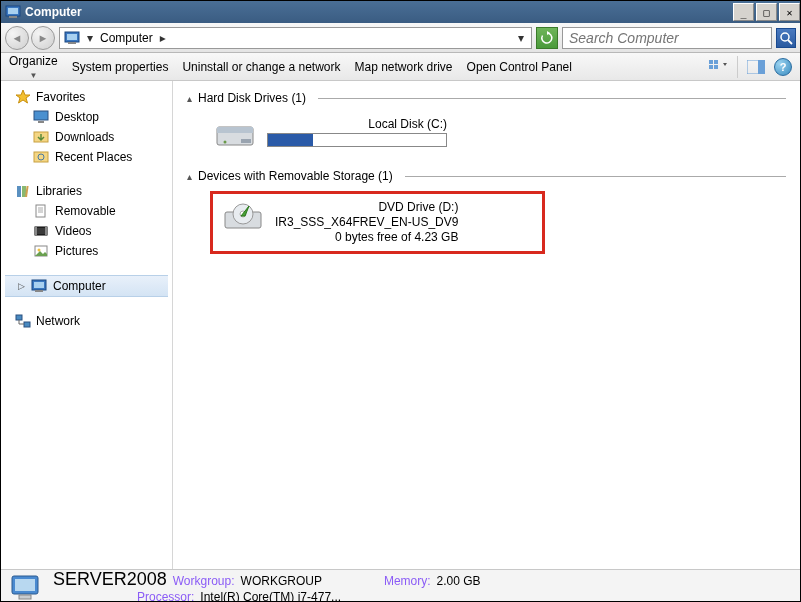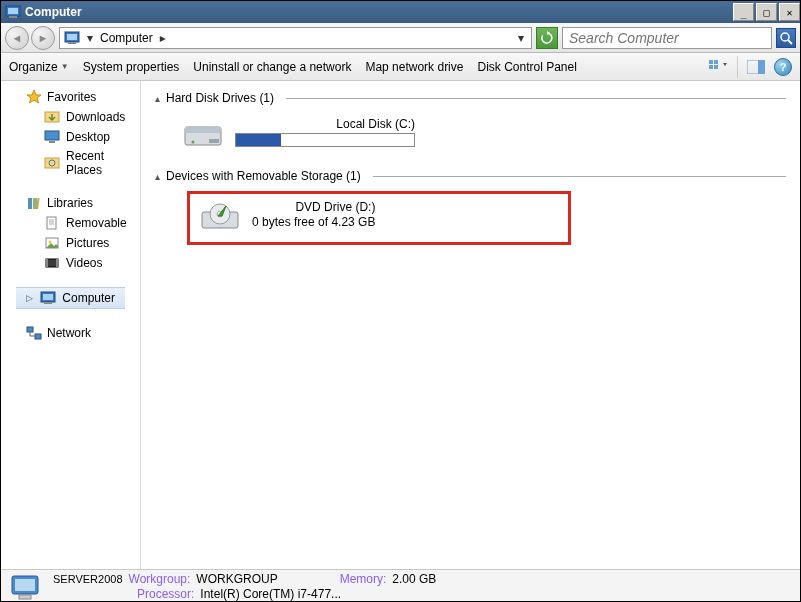--- a/index.html
+++ b/index.html
@@ -27,51 +27,51 @@
   .addr-dd { width:12px; text-align:center; color:#333;}
   .refreshbtn { width: 22px; height: 22px; background: linear-gradient(#6fb55a,#4a9a3a); border:1px solid #3a7a2a; display:flex;align-items:center;justify-content:center;color:#fff;font-size:12px;}
   .searchbox { width: 210px; height: 22px; background:#fff; border:1px solid #999; display:flex; align-items:center; padding:0 2px; }
   .searchbox input { flex:1; border:none; outline:none; font-size:14px; color:#14532d; font-style: italic; padding:0 4px;}
   .searchbtn { width:20px; height:20px; background: linear-gradient(#4a7ac0,#2a5aa0); border:1px solid #1a4a90; display:flex;align-items:center;justify-content:center;}
 
   .toolbar {
     height: 28px; background: linear-gradient(#f8f8f8, #e8e8e8);
     border-bottom: 1px solid #c8c8c8; display:flex; align-items:center; padding: 0 8px; gap: 14px;
   }
-  .toolbar .item { font-size:12px; color:#000; display:flex;align-items:center;gap:3px; }
+  .toolbar .item { font-size:12px; color:#000; display:flex;align-items:center;gap:3px;flex-direction:column; }
   .toolbar .spacer { flex:1; }
   .viewbtns { display:flex; gap:6px; align-items:center;}
   .iconbtn { width:24px; height:22px; border:1px solid transparent; display:flex;align-items:center;justify-content:center;}
   .helpbtn { width:18px;height:18px;border-radius:50%;background:radial-gradient(circle at 30% 30%, #9bd3f0, #3a8cc0);border:1px solid #2a6ca0;color:#fff;font-weight:bold;font-size:11px;display:flex;align-items:center;justify-content:center;}
 
   .body { display:flex; height: 488px; }
-  .sidebar { width: 140px; border-right: 1px solid #d6d6d6; background:#fff; padding: 6px 15px; overflow:hidden;}
+  .sidebar { width: 172px; border-right: 1px solid #d6d6d6; background:#fff; padding: 6px 4px; overflow:hidden;text-align:right;}
   .nav-group { margin-bottom: 14px; }
   .nav-header { display:flex; align-items:center; gap:5px; padding: 2px 10px; font-size:12px; }
   .nav-item { display:flex; align-items:center; gap:6px; padding: 2px 10px 2px 28px; font-size:12px; }
   .nav-item.selected { background: linear-gradient(#e8f0fa, #d4e4f4); border-top:1px solid #b8d0e8; border-bottom:1px solid #b8d0e8; }
   .arrow { width:10px; color:#555; font-size:9px; }
 
   .content { flex:1; padding: 6px 14px; overflow:auto; position: relative;}
   .section-header { display:flex; align-items:center; gap:6px; font-size:12px; margin: 4px 0 8px 0;}
   .section-line { flex:1; height:1px; background:#aaa; margin-left:6px;}
   .caret { color:#555; font-size:10px;}
 
   .drive-item { display:flex; gap:10px; padding:4px 6px; margin-left: 20px; align-items:flex-start;}
   .drive-icon { width:44px; height:36px; flex-shrink:0; display:flex;align-items:center;justify-content:center;}
   .drive-details { font-size:12px; line-height:1.25;text-align:right; }
   .capacity-bar { width: 180px; height: 14px; border:1px solid #888; background:#fff; margin:1px 0; position:relative; }
   .capacity-fill { height:100%; background:#2a5aa8;}
-  .highlight-box { border: 3px solid #d8291e; padding: 2px; position: relative; margin-left: 32px; width: 384px;}
+  .highlight-box { border: 3px solid #d8291e; padding: 2px; position: relative; margin-left: 23px; width: 335px;}
 
   .statusbar { height: 34px; border-top:1px solid #c8c8c8; background:#f4f4f4; display:flex; align-items:center; padding: 2px 8px; gap:8px;}
   .status-icon { width:36px; height:30px; display:flex;align-items:center;justify-content:center;}
   .status-text { font-size:12px; line-height:1.2;}
   .status-label { color:#8b5cf6;}
-  .status-name { font-weight:normal; font-size:11px;}
+  .status-name { font-weight:normal; font-size:18px;}
 
   .ico { width:16px; height:16px; display:inline-block; }
   svg { display:block; }
   .divider { width:1px; height:22px; background:#ccc;}
 </style>
 </head>
 <body>
 
 <div class="titlebar">
   <div class="left">
@@ -128,21 +128,21 @@
 </div>
 
 <div class="toolbar">
   <div class="item">
       <span>Organize</span> 
       <span style="font-size:8px;color:#555;">▼</span>
     </div>
   <div class="item">System properties</div>
   <div class="item">Uninstall or change a network</div>
   <div class="item">Map network drive</div>
-  <div class="item">Disk Control Panel</div>
+  <div class="item">Open Control Panel</div>
   <div class="spacer"></div>
   <div class="viewbtns">
     <div class="iconbtn">
       <svg width="20" height="16">
           <rect x="0" y="1" width="4" height="4" fill="#6aa0d8"></rect>
           <rect x="5" y="1" width="4" height="4" fill="#6aa0d8"></rect>
           <rect x="0" y="6" width="4" height="4" fill="#6aa0d8"></rect>
           <rect x="5" y="6" width="4" height="4" fill="#6aa0d8"></rect>
           <path d="M14 4 L18 4 L16 7 Z" fill="#555"></path>
         </svg>
@@ -165,34 +165,34 @@
         <span class="ico">
             <svg width="16" height="16">
               <path d="M8 1 L10 6 L15 6 L11 9 L12.5 14 L8 11 L3.5 14 L5 9 L1 6 L6 6 Z" fill="#f4c030" stroke="#c89010"></path>
             </svg>
           </span>
         <span>Favorites</span>
       </div>
       <div class="nav-item">
           <span class="ico">
             <svg width="16" height="16">
+              <rect x="1" y="2" width="14" height="9" fill="#4a90d0" stroke="#2a5080"></rect>
+              <rect x="5" y="12" width="6" height="2" fill="#888"></rect>
+            </svg>
+          </span>
+          <span>Desktop</span>
+        </div>
+      <div class="nav-item">
+          <span class="ico">
+            <svg width="16" height="16">
               <rect x="1" y="3" width="14" height="10" fill="#f4d684" stroke="#c8a040"></rect>
               <path d="M8 5 L8 10 M5 8 L8 11 L11 8" fill="none" stroke="#5a8a3a" stroke-width="1.5"></path>
             </svg>
           </span>
           <span>Downloads</span>
-        </div>
-      <div class="nav-item">
-          <span class="ico">
-            <svg width="16" height="16">
-              <rect x="1" y="2" width="14" height="9" fill="#4a90d0" stroke="#2a5080"></rect>
-              <rect x="5" y="12" width="6" height="2" fill="#888"></rect>
-            </svg>
-          </span>
-          <span>Desktop</span>
         </div>
       <div class="nav-item">
           <span class="ico">
             <svg width="16" height="16">
               <rect x="1" y="3" width="14" height="10" fill="#f4d684" stroke="#c8a040"></rect>
               <circle cx="8" cy="8" r="3" fill="none" stroke="#4a7aa0"></circle>
             </svg>
           </span>
           <span>Recent Places</span>
         </div>
@@ -216,36 +216,36 @@
               <line x1="5" y1="5" x2="10" y2="5" stroke="#aaa"></line>
               <line x1="5" y1="7" x2="10" y2="7" stroke="#aaa"></line>
               <line x1="5" y1="9" x2="10" y2="9" stroke="#aaa"></line>
             </svg>
           </span>
           <span>Removable</span>
         </div>
       <div class="nav-item">
           <span class="ico">
             <svg width="16" height="16">
+              <rect x="2" y="4" width="12" height="8" fill="#3a3a3a" stroke="#000"></rect>
+              <rect x="2" y="4" width="2" height="8" fill="#888"></rect>
+              <rect x="12" y="4" width="2" height="8" fill="#888"></rect>
+            </svg>
+          </span>
+          <span>Videos</span>
+        </div>
+      <div class="nav-item">
+          <span class="ico">
+            <svg width="16" height="16">
               <rect x="2" y="3" width="12" height="10" fill="#fff" stroke="#888"></rect>
               <circle cx="6" cy="7" r="1.5" fill="#f0c040"></circle>
               <path d="M2 13 L7 8 L10 11 L12 9 L14 11 L14 13 Z" fill="#6aa050"></path>
             </svg>
           </span>
           <span>Pictures</span>
-        </div>
-      <div class="nav-item">
-          <span class="ico">
-            <svg width="16" height="16">
-              <rect x="2" y="4" width="12" height="8" fill="#3a3a3a" stroke="#000"></rect>
-              <rect x="2" y="4" width="2" height="8" fill="#888"></rect>
-              <rect x="12" y="4" width="2" height="8" fill="#888"></rect>
-            </svg>
-          </span>
-          <span>Videos</span>
         </div>
     </div>
 
     <div class="nav-group">
       <div class="nav-item selected" style="padding-left:10px;">
         <span class="arrow">▷</span>
         <span class="ico">
             <svg width="16" height="16">
               <rect x="1" y="2" width="14" height="10" fill="#3a77c0" stroke="#1a4780"></rect>
               <rect x="3" y="4" width="10" height="6" fill="#a8d0f0"></rect>
@@ -304,20 +304,21 @@
         <div class="drive-icon">
           <svg width="44" height="36">
               <rect x="4" y="12" width="36" height="16" rx="2" fill="#d8dce0" stroke="#888"></rect>
               <circle cx="22" cy="14" r="10" fill="#e8ecf0" stroke="#999"></circle>
               <circle cx="22" cy="14" r="3" fill="#fff" stroke="#aaa"></circle>
               <path d="M28 6 L20 16 L24 16 Z" fill="#4aa03a" stroke="#2a7a1a"></path>
             </svg>
         </div>
         <div class="drive-details">
           <div>DVD Drive (D:)</div>
+          <div>IR3_SSS_X64FREV_EN-US_DV9</div>
           <div>0 bytes free of 4.23 GB</div>
         </div>
       </div>
     </div>
   </div>
 </div>
 
 <div class="statusbar">
   <div class="status-icon">
     <svg width="34" height="28">

